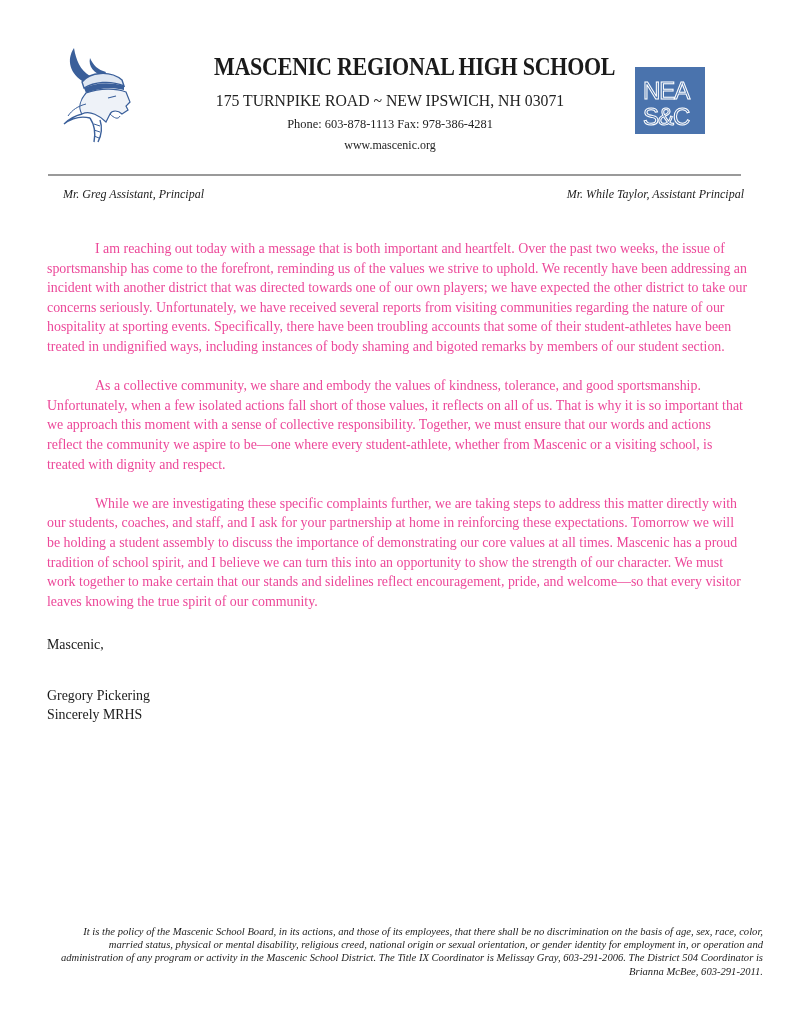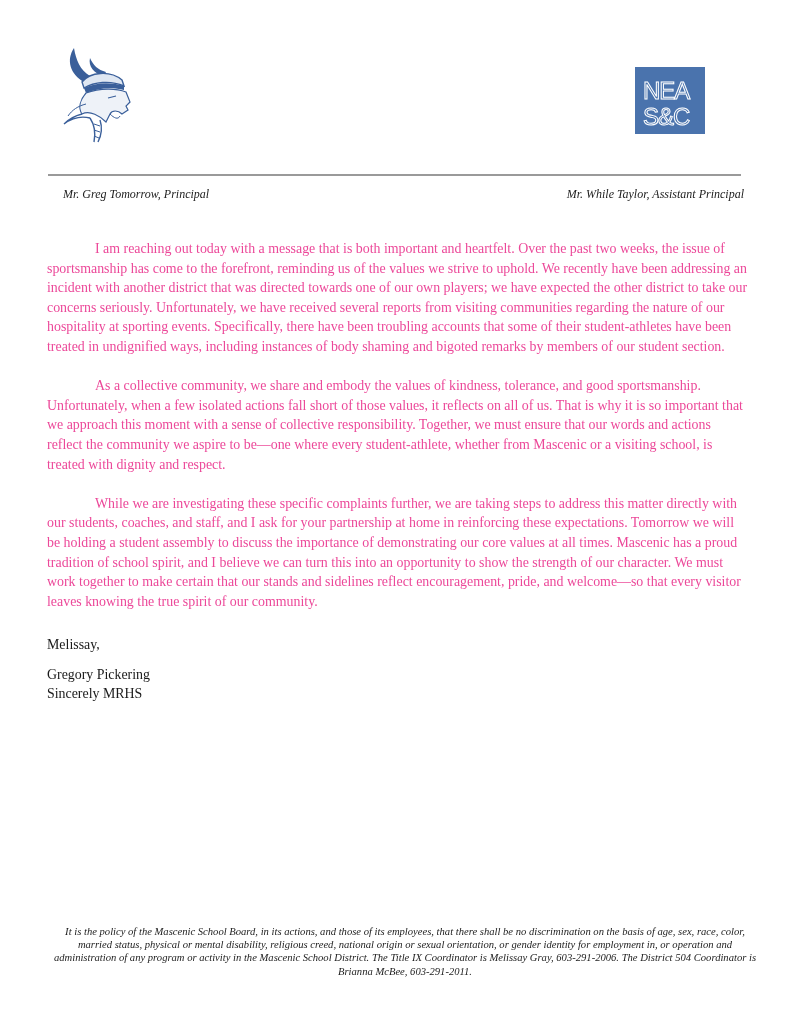--- a/index.html
+++ b/index.html
@@ -115,32 +115,32 @@
       text-align: left;
     }
     .closing {
       position: absolute;
       left: 47px;
       top: 635px;
       font-size: 13.9px;
       line-height: 19.6px;
       color: #1a1a1a;
     }
-    .closing .sig-block { margin-top: 10px; }
+    .closing .sig-block { margin-top: 31px; }
 
     .policy-footer {
       position: absolute;
       left: 47px;
       top: 925px;
       width: 716px;
       font-style: italic;
       font-size: 10.6px;
       line-height: 13.2px;
       color: #222;
-      text-align: center;
+      text-align: right;
     }
   </style>
 </head>
 <body>
 
 <div class="letterhead">
   <svg class="viking-logo" viewBox="0 0 80 102">
 
     <path d="M14 4 C6 16, 10 30, 24 38 L30 32 C20 26, 16 16, 14 4 Z" fill="#3a5f9a"></path>
     <path d="M30 14 C28 22, 34 30, 44 32 L46 28 C38 26, 33 21, 30 14 Z" fill="#3a5f9a"></path>
@@ -152,42 +152,48 @@
 
     <path d="M22 70 C14 72, 8 76, 4 80 C12 74, 22 72, 30 74" fill="none" stroke="#3a5f9a" stroke-width="1.3"></path>
     <path d="M26 60 C18 62, 12 66, 8 72" fill="none" stroke="#3a5f9a" stroke-width="1"></path>
     <path d="M30 74 C34 80, 36 88, 34 98" fill="none" stroke="#3a5f9a" stroke-width="1.4"></path>
     <path d="M40 76 C42 82, 42 90, 38 98" fill="none" stroke="#3a5f9a" stroke-width="1.4"></path>
     <path d="M34 80 L40 82 M34 86 L40 88 M34 92 L39 94" stroke="#3a5f9a" stroke-width="1"></path>
     <path d="M50 70 C54 74, 58 76, 60 72" fill="none" stroke="#3a5f9a" stroke-width="1"></path>
     <path d="M48 54 L56 52" stroke="#3a5f9a" stroke-width="1.2"></path>
   </svg>
 
+  <div class="header-text">
+    <div class="school-name">MASCENIC REGIONAL HIGH SCHOOL</div>
+    <div class="school-address">175 TURNPIKE ROAD ~ NEW IPSWICH, NH 03071</div>
+    <div class="school-phone">Phone:  603-878-1113   Fax:  978-386-4281</div>
+    <div class="school-web">www.mascenic.org</div>
+  </div>
 
   <svg class="neasc-logo" viewBox="0 0 70 67">
     <rect x="0" y="0" width="70" height="67" fill="#4a73ad"></rect>
     <text x="8" y="32" font-family="Liberation Sans, sans-serif" font-size="24" fill="none" stroke="#ffffff" stroke-width="1" letter-spacing="-1">NEA</text>
     <text x="8" y="58" font-family="Liberation Sans, sans-serif" font-size="24" fill="none" stroke="#ffffff" stroke-width="1" letter-spacing="-1">S&amp;C</text>
   </svg>
 
   <div class="header-rule"></div>
 </div>
 
 <div class="staff-row">
-  <span class="staff-left">Mr. Greg Tomorrow, Principal</span>
+  <span class="staff-left">Mr. Greg Assistant, Principal</span>
   <span class="staff-right">Mr. While Taylor, Assistant Principal</span>
 </div>
 
 <div class="letter-body">
   <p>I am reaching out today with a message that is both important and heartfelt. Over the past two weeks, the issue of sportsmanship has come to the forefront, reminding us of the values we strive to uphold. We recently have been addressing an incident with another district that was directed towards one of our own players; we have expected the other district to take our concerns seriously. Unfortunately, we have received several reports from visiting communities regarding the nature of our hospitality at sporting events. Specifically, there have been troubling accounts that some of their student-athletes have been treated in undignified ways, including instances of body shaming and bigoted remarks by members of our student section.</p>
   <p>As a collective community, we share and embody the values of kindness, tolerance, and good sportsmanship. Unfortunately, when a few isolated actions fall short of those values, it reflects on all of us. That is why it is so important that we approach this moment with a sense of collective responsibility. Together, we must ensure that our words and actions reflect the community we aspire to be—one where every student-athlete, whether from Mascenic or a visiting school, is treated with dignity and respect.</p>
   <p>While we are investigating these specific complaints further, we are taking steps to address this matter directly with our students, coaches, and staff, and I ask for your partnership at home in reinforcing these expectations. Tomorrow we will be holding a student assembly to discuss the importance of demonstrating our core values at all times. Mascenic has a proud tradition of school spirit, and I believe we can turn this into an opportunity to show the strength of our character. We must work together to make certain that our stands and sidelines reflect encouragement, pride, and welcome—so that every visitor leaves knowing the true spirit of our community.</p>
 </div>
 
 <div class="closing">
-  <div>Melissay,</div>
+  <div>Mascenic,</div>
   <div class="sig-block">
     <div>Gregory Pickering</div>
     <div>Sincerely MRHS</div>
   </div>
 </div>
 
 <div class="policy-footer">It is the policy of the Mascenic School Board, in its actions, and those of its employees, that there shall be no discrimination on the basis of age, sex, race, color, married status, physical or mental disability, religious creed, national origin or sexual orientation, or gender identity for employment in, or operation and administration of any program or activity in the Mascenic School District. The Title IX Coordinator is Melissay Gray, 603-291-2006. The District 504 Coordinator is Brianna McBee, 603-291-2011.</div>
 
 </body></html>

